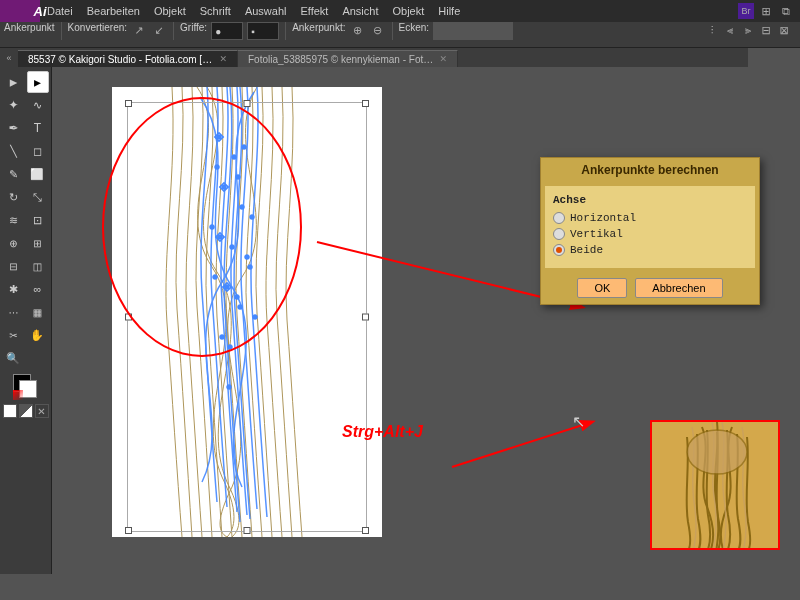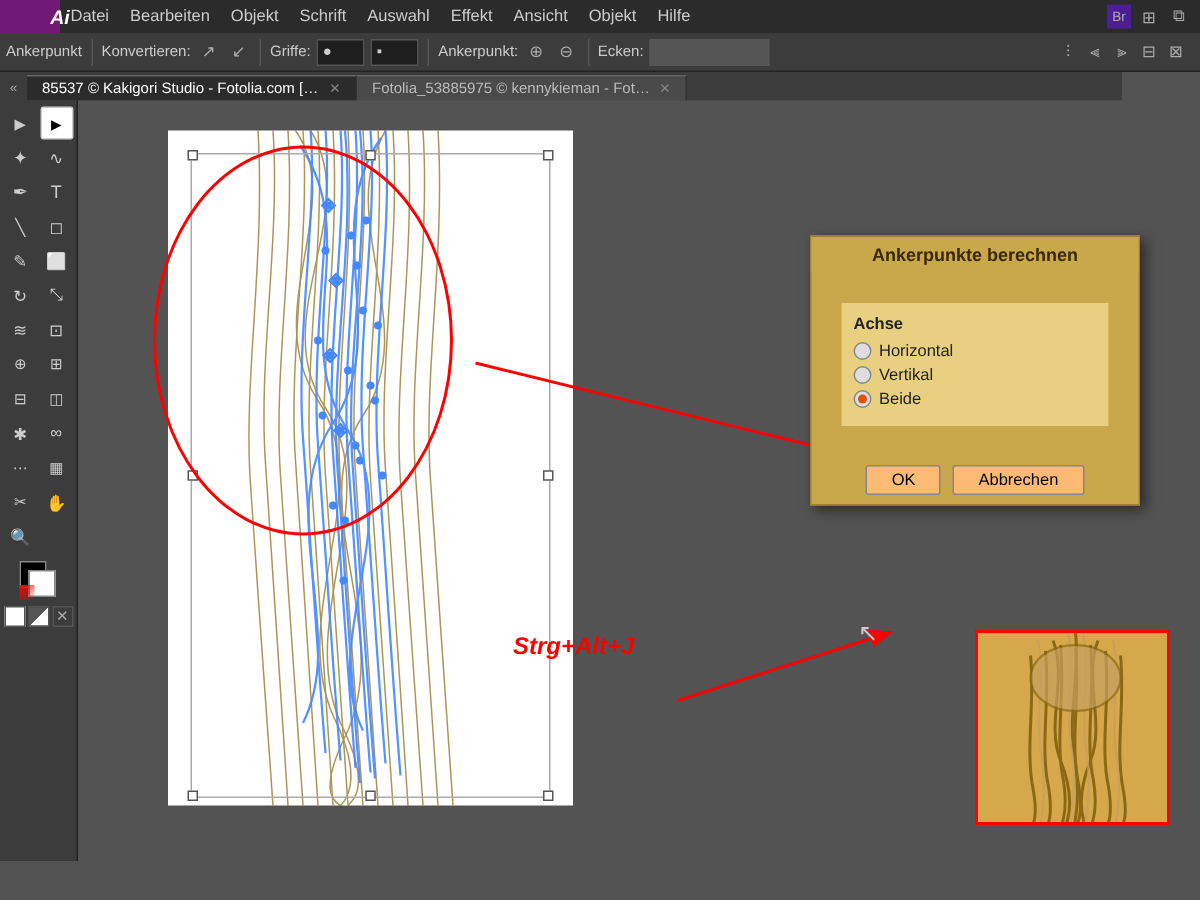--- a/index.html
+++ b/index.html
@@ -33,21 +33,20 @@
       cursor: pointer;
       color: #ccc;
     }
 
     
     #toolbar {
       width: 800px;
       height: 26px;
       background: #3c3c3c;
       display: flex;
-      align-items: center;
       padding: 0 4px;
       gap: 4px;
       color: #ccc;
       font-size: 10px;
       border-bottom: 1px solid #222;
     }
     .toolbar-label { color: #ccc; white-space: nowrap; }
     .toolbar-input {
       height: 18px;
       width: 50px;
@@ -198,22 +197,23 @@
     #dialog-titlebar {
       background: #c8a84a;
       color: #3a2800;
       font-weight: bold;
       font-size: 12px;
       padding: 5px 8px;
       text-align: center;
     }
     #dialog-body {
       background: #e8d080;
-      margin: 20px;
+      margin: 4px;
       padding: 8px;
+      font-family: Liberation Mono, monospace;
     }
     .dialog-group-label {
       font-weight: bold;
       font-size: 11px;
       color: #222;
       margin-bottom: 6px;
     }
     .radio-row {
       display: flex;
       align-items: center;

